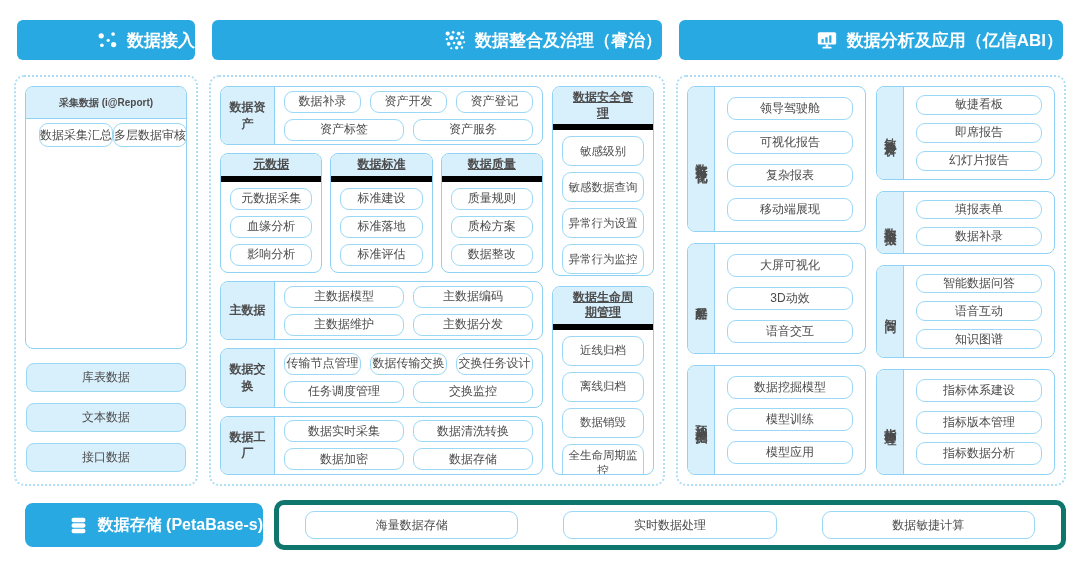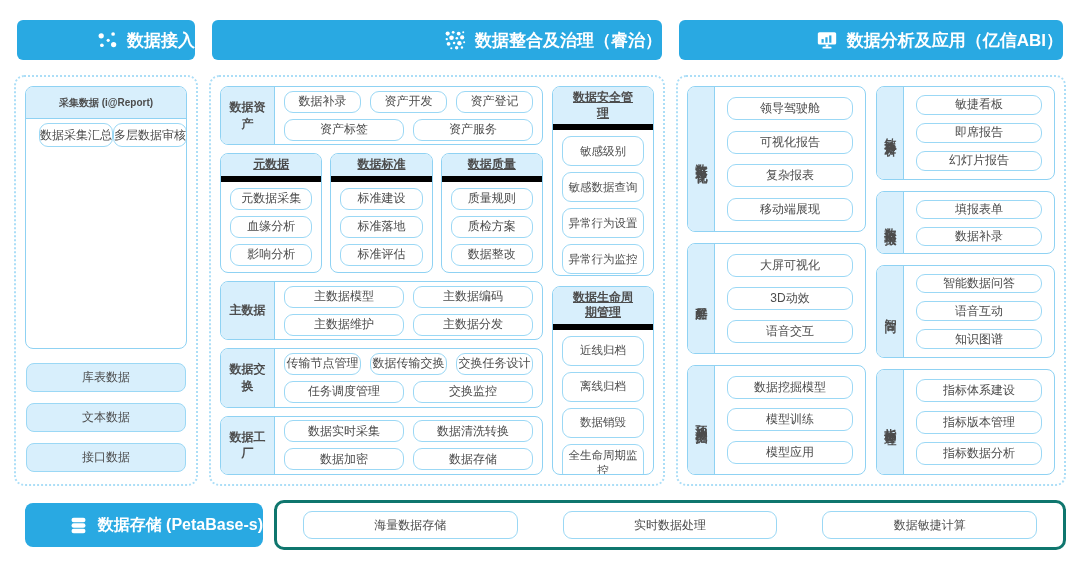--- a/index.html
+++ b/index.html
@@ -71,21 +71,21 @@
   .sgroup-label { width:27px; flex:none; background:#D8EFFC; border-right:1px solid #8FD2F3; display:flex; align-items:center; justify-content:center; font-weight:bold; font-size:12px; }
   .vtext { writing-mode:vertical-rl; text-orientation:upright; letter-spacing:2px; }
   .sgroup-body { flex:1; display:flex; flex-direction:column; justify-content:space-evenly; padding:8px 12px; gap:8px; }
   .sgroup .btn { height:23px; }
   .g2 { flex:2; } .g3 { flex:3; } .g35 { flex:3.4; } .g4 { flex:4; }
 
   
   .bottomrow { margin-top:14px; height:50px; flex:none; display:flex; gap:11px; align-items:center;margin-left:11px; }
   .storage-hdr { width:238px; height:44px; margin:0; font-size:16px; border-radius:8px; flex:none; }
   .storage-panel {
-    flex:1; height:50px; border:3px solid #0f766e; border-radius:10px;
+    flex:1; height:50px; border:5px solid #0f766e; border-radius:10px;
     display:flex; align-items:center; justify-content:space-around; padding:0 26px; gap:45px;
   }
   .storage-panel .btn { flex:1; max-width:220px; height:28px; border-radius:9px; }
 </style>
 </head>
 <body>
 
 <div class="page">
   <div class="top">
 

